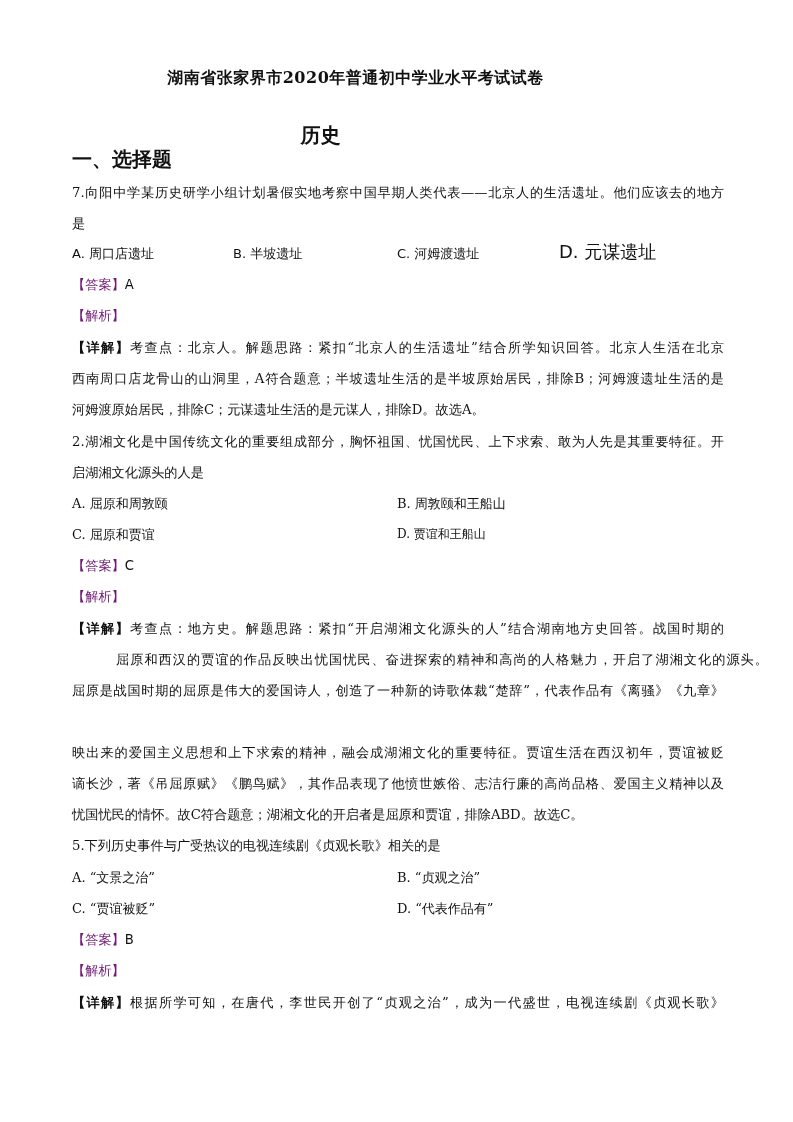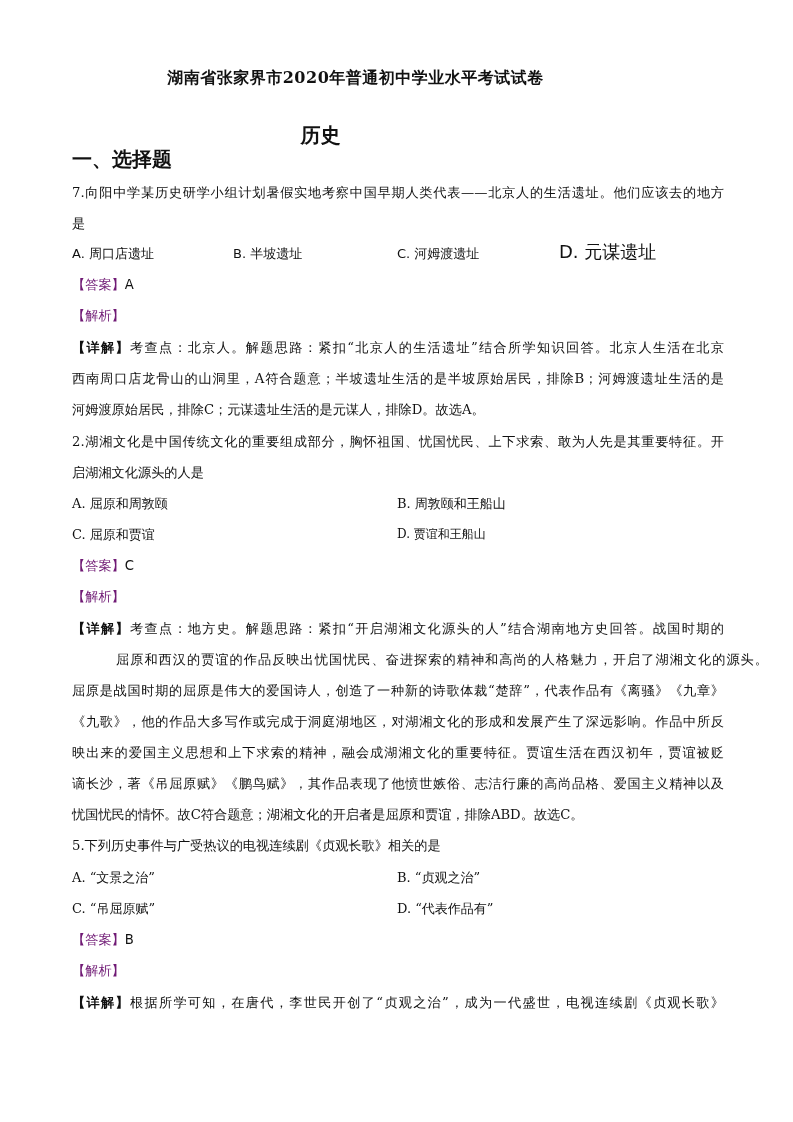--- a/index.html
+++ b/index.html
@@ -51,29 +51,28 @@
   <div class="opt" style="left:72px; top:526px; font-size:13px;">C. 屈原和贾谊</div>
   <div class="opt" style="left:397px; top:526px; font-size:12px;">D. 贾谊和王船山</div>
 
   <div class="line" style="top:557px;">
     <span class="blue">【答案】</span><span class="sans">C</span>
   </div>
   <div class="line blue" style="top:588px;">【解析】</div>
   <div class="line just" style="top:620px;"><span class="bold">【详解】</span><span>考查点：地方史。解题思路：紧扣“开启湖湘文化源头的人”结合湖南地方史回答。战国时期的</span></div>
   <div class="line just" style="top:651px;margin-left:44px;">屈原和西汉的贾谊的作品反映出忧国忧民、奋进探索的精神和高尚的人格魅力，开启了湖湘文化的源头。</div>
   <div class="line just" style="top:682px;">屈原是战国时期的屈原是伟大的爱国诗人，创造了一种新的诗歌体裁“楚辞”，代表作品有《离骚》《九章》</div>
-  <div class="line just" style="top:713px;">《九歌》，他的作品大多写作或完成于洞庭湖地区，对湖湘文化的形成和发展产生了深远影响。作品中所反</div>
   <div class="line just" style="top:744px;">映出来的爱国主义思想和上下求索的精神，融会成湖湘文化的重要特征。贾谊生活在西汉初年，贾谊被贬</div>
   <div class="line just" style="top:775px;">谪长沙，著《吊屈原赋》《鹏鸟赋》，其作品表现了他愤世嫉俗、志洁行廉的高尚品格、爱国主义精神以及</div>
   <div class="line" style="top:806px;">忧国忧民的情怀。故C符合题意；湖湘文化的开启者是屈原和贾谊，排除ABD。故选C。</div>
 
   <div class="line" style="top:837px;">5.下列历史事件与广受热议的电视连续剧《贞观长歌》相关的是</div>
   <div class="opt" style="left:72px; top:869px; font-size:13px;">A. “文景之治”</div>
   <div class="opt" style="left:397px; top:869px; font-size:13px;">B. “贞观之治”</div>
-  <div class="opt" style="left:72px; top:900px; font-size:13px;">C. “吊屈原赋”</div>
+  <div class="opt" style="left:72px; top:900px; font-size:13px;">C. “贾谊被贬”</div>
   <div class="opt" style="left:397px; top:900px; font-size:13px;">D. “代表作品有”</div>
 
   <div class="line" style="top:931px;">
     <span class="blue">【答案】</span><span class="sans">B</span>
   </div>
   <div class="line blue" style="top:962px;">【解析】</div>
   <div class="line just" style="top:994px;"><span class="bold">【详解】</span><span>根据所学可知，在唐代，李世民开创了“贞观之治”，成为一代盛世，电视连续剧《贞观长歌》</span></div>
 
 </div>
 

